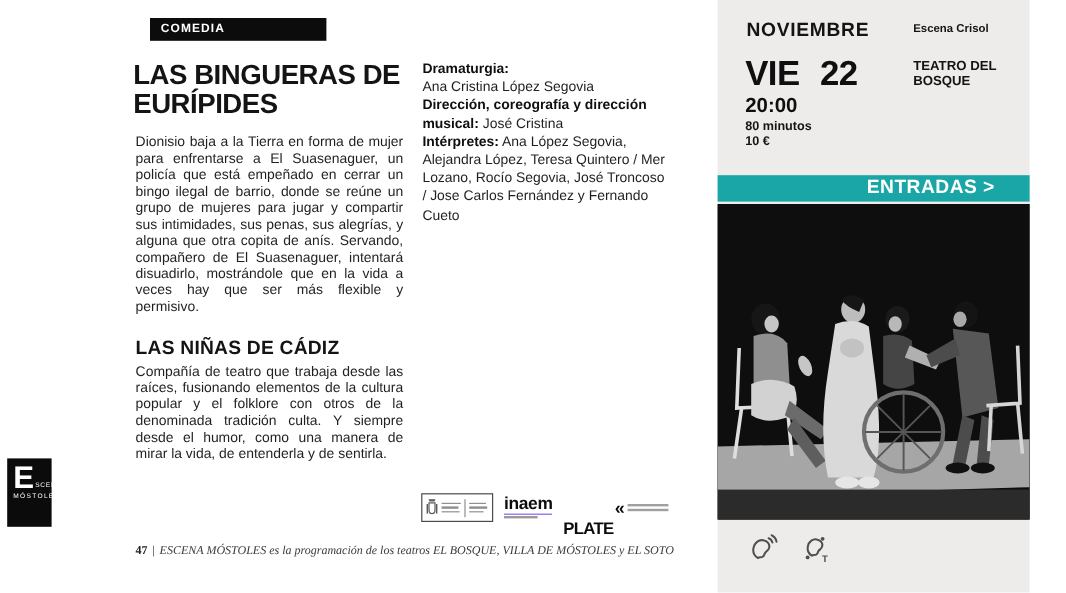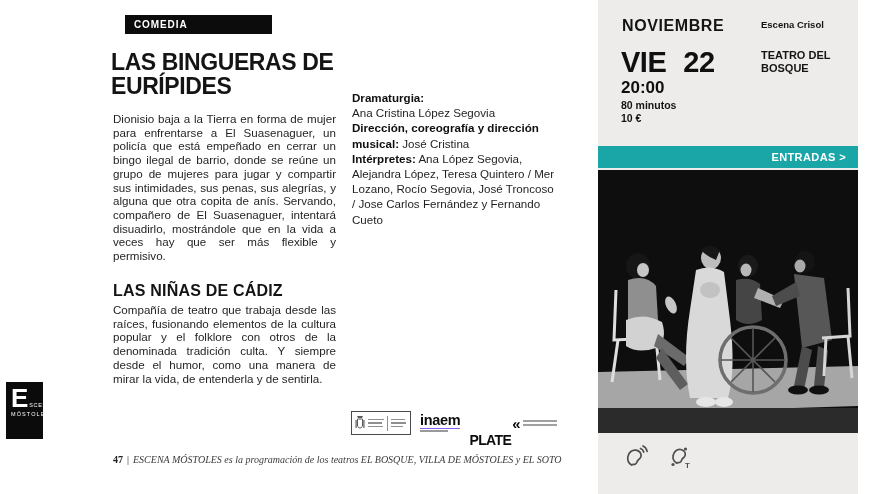--- a/index.html
+++ b/index.html
@@ -17,21 +17,21 @@
     line-height:13.7px; text-align:justify; color:#1f1f1f; }
   .company-heading { position:absolute; left:113px; top:282px; font-size:16px;
     font-weight:bold; letter-spacing:.2px; color:#141414; }
   .company-text { position:absolute; left:113px; top:303px; width:223px; font-size:11.6px;
     line-height:13.7px; text-align:justify; color:#1f1f1f; }
 
   
   .credits { position:absolute; left:352px; top:50px; width:206px; font-size:11.6px;
     line-height:15.2px; color:#1f1f1f; }
   .credits b { color:#0f0f0f; }
-  .credits .block-label { display:block;margin-top:40px; }
+  .credits .block-label { display:block; }
 
   
   .logos { position:absolute; left:351px; top:410px; height:26px; display:flex;
     align-items:center; gap:9px; }
   .gov-box { width:60px; height:24px; border:1px solid #4a4a4a; display:flex;
     align-items:center; gap:3px; padding:2px 3px; background:#fff; }
   .microlines { display:flex; flex-direction:column; gap:2px; }
   .microlines i { display:block; height:1.5px; background:#8f8f8f; }
   .gov-divider { width:1px; height:15px; background:#8f8f8f; }
   .inaem-wrap { display:flex; flex-direction:column; align-items:flex-start; }
@@ -66,22 +66,22 @@
   .series { position:absolute; left:163px; top:19px; font-size:9.5px; font-weight:bold; color:#141414; }
   .day-row { position:absolute; left:23px; top:46px; display:flex; gap:17px;
     font-size:29px; font-weight:bold; letter-spacing:-.5px; color:#0f0f0f; }
   .time { position:absolute; left:23px; top:78px; font-size:17px; font-weight:bold; color:#0f0f0f; }
   .duration { position:absolute; left:23px; top:99px; font-size:10.5px; font-weight:bold; color:#141414; }
   .price { position:absolute; left:23px; top:112px; font-size:10.5px; font-weight:bold; color:#141414; }
   .venue { position:absolute; left:163px; top:49px; width:95px; font-size:11px;
     font-weight:bold; line-height:13px; color:#141414; }
   .tickets-bar { position:absolute; left:0; top:146px; width:260px; height:22px;
     text-align:right; cursor:pointer; }
-  .tickets-label { display:inline-block; line-height:22px; padding-right:12px; color:#fff;
-    font-size:11px; font-weight:bold; letter-spacing:.4px; }
+  .tickets-label { display:inline-block; line-height:22px; padding-right:29px; color:#fff;
+    font-size:16px; font-weight:bold; letter-spacing:.4px; }
   .photo { position:absolute; left:0; top:170px; width:260px; height:263px; background:#0d0d0d; }
   .photo svg { display:block; }
   .access-icons { position:absolute; left:26px; top:444px; display:flex; gap:18px; }
 
   .ear-icon svg { display:block; }
 </style>
 </head>
 <body>
 
 <div class="page">

